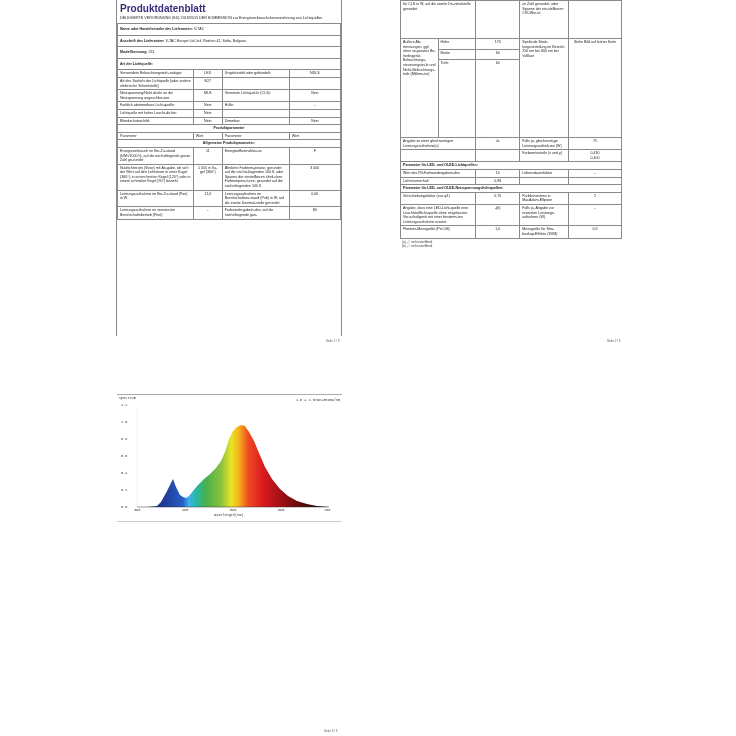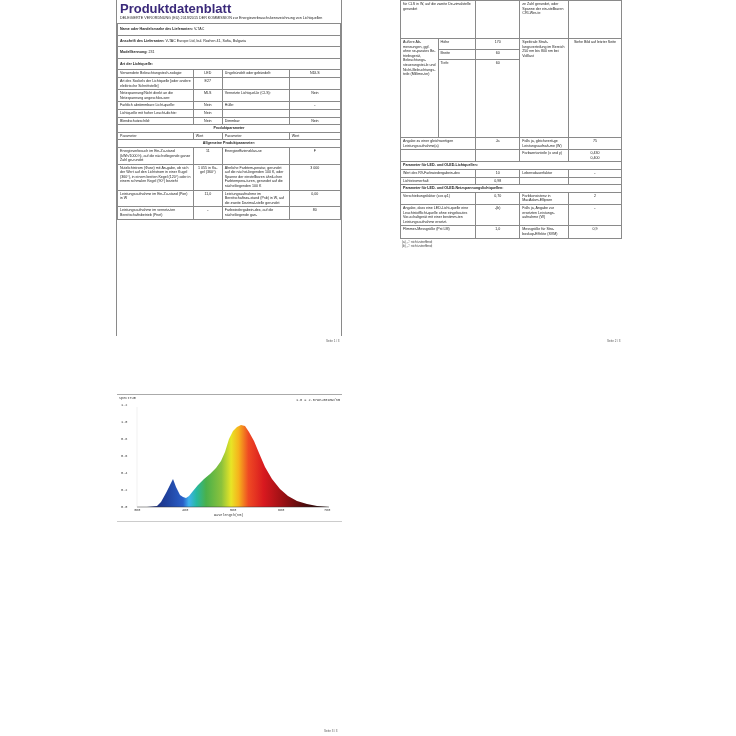--- a/index.html
+++ b/index.html
@@ -3,21 +3,21 @@
 <meta charset="utf-8">
 <style>
   html,body{margin:0;padding:0;background:#ffffff;}
   body{width:736px;height:736px;position:relative;overflow:hidden;font-family:"Liberation Sans",sans-serif;color:#222;}
   .page{position:absolute;background:#fff;}
   table.dt{border-collapse:collapse;width:100%;table-layout:fixed;}
   table.dt td{border:0.8px solid #8a8a8a;font-size:3.6px;line-height:4.6px;padding:1px 2px;vertical-align:top;text-align:left;word-wrap:break-word;}
   table.dt td.c{text-align:center;}
   table.dt td.h{font-weight:bold;}
   table.dt td.sec{font-weight:bold;text-align:center;}
-  .title{font-size:13px;font-weight:bold;color:#3b2a7a;padding:2px 3px 1px 3px;line-height:13px;}
+  .title{font-size:10px;font-weight:bold;color:#3b2a7a;padding:2px 3px 1px 3px;line-height:13px;}
   .sub{font-size:3.7px;line-height:5px;padding:0 3px 2px 3px;}
   .pagenum{position:absolute;font-size:3px;color:#555;}
   .footnote{font-size:3px;line-height:6px;color:#333;padding-left:2px;}
   .spec-wrap{position:absolute;left:117px;top:394px;width:225px;height:126px;border-top:1.2px solid #aaa;border-bottom:1.2px solid #ccc;}
   .spec-ylabel{position:absolute;font-family:"Liberation Mono",monospace;font-size:3.5px;color:#333;}
   .spec-xt{position:absolute;font-family:"Liberation Mono",monospace;font-size:3.5px;color:#333;}
 </style>
 </head>
 <body>
 

